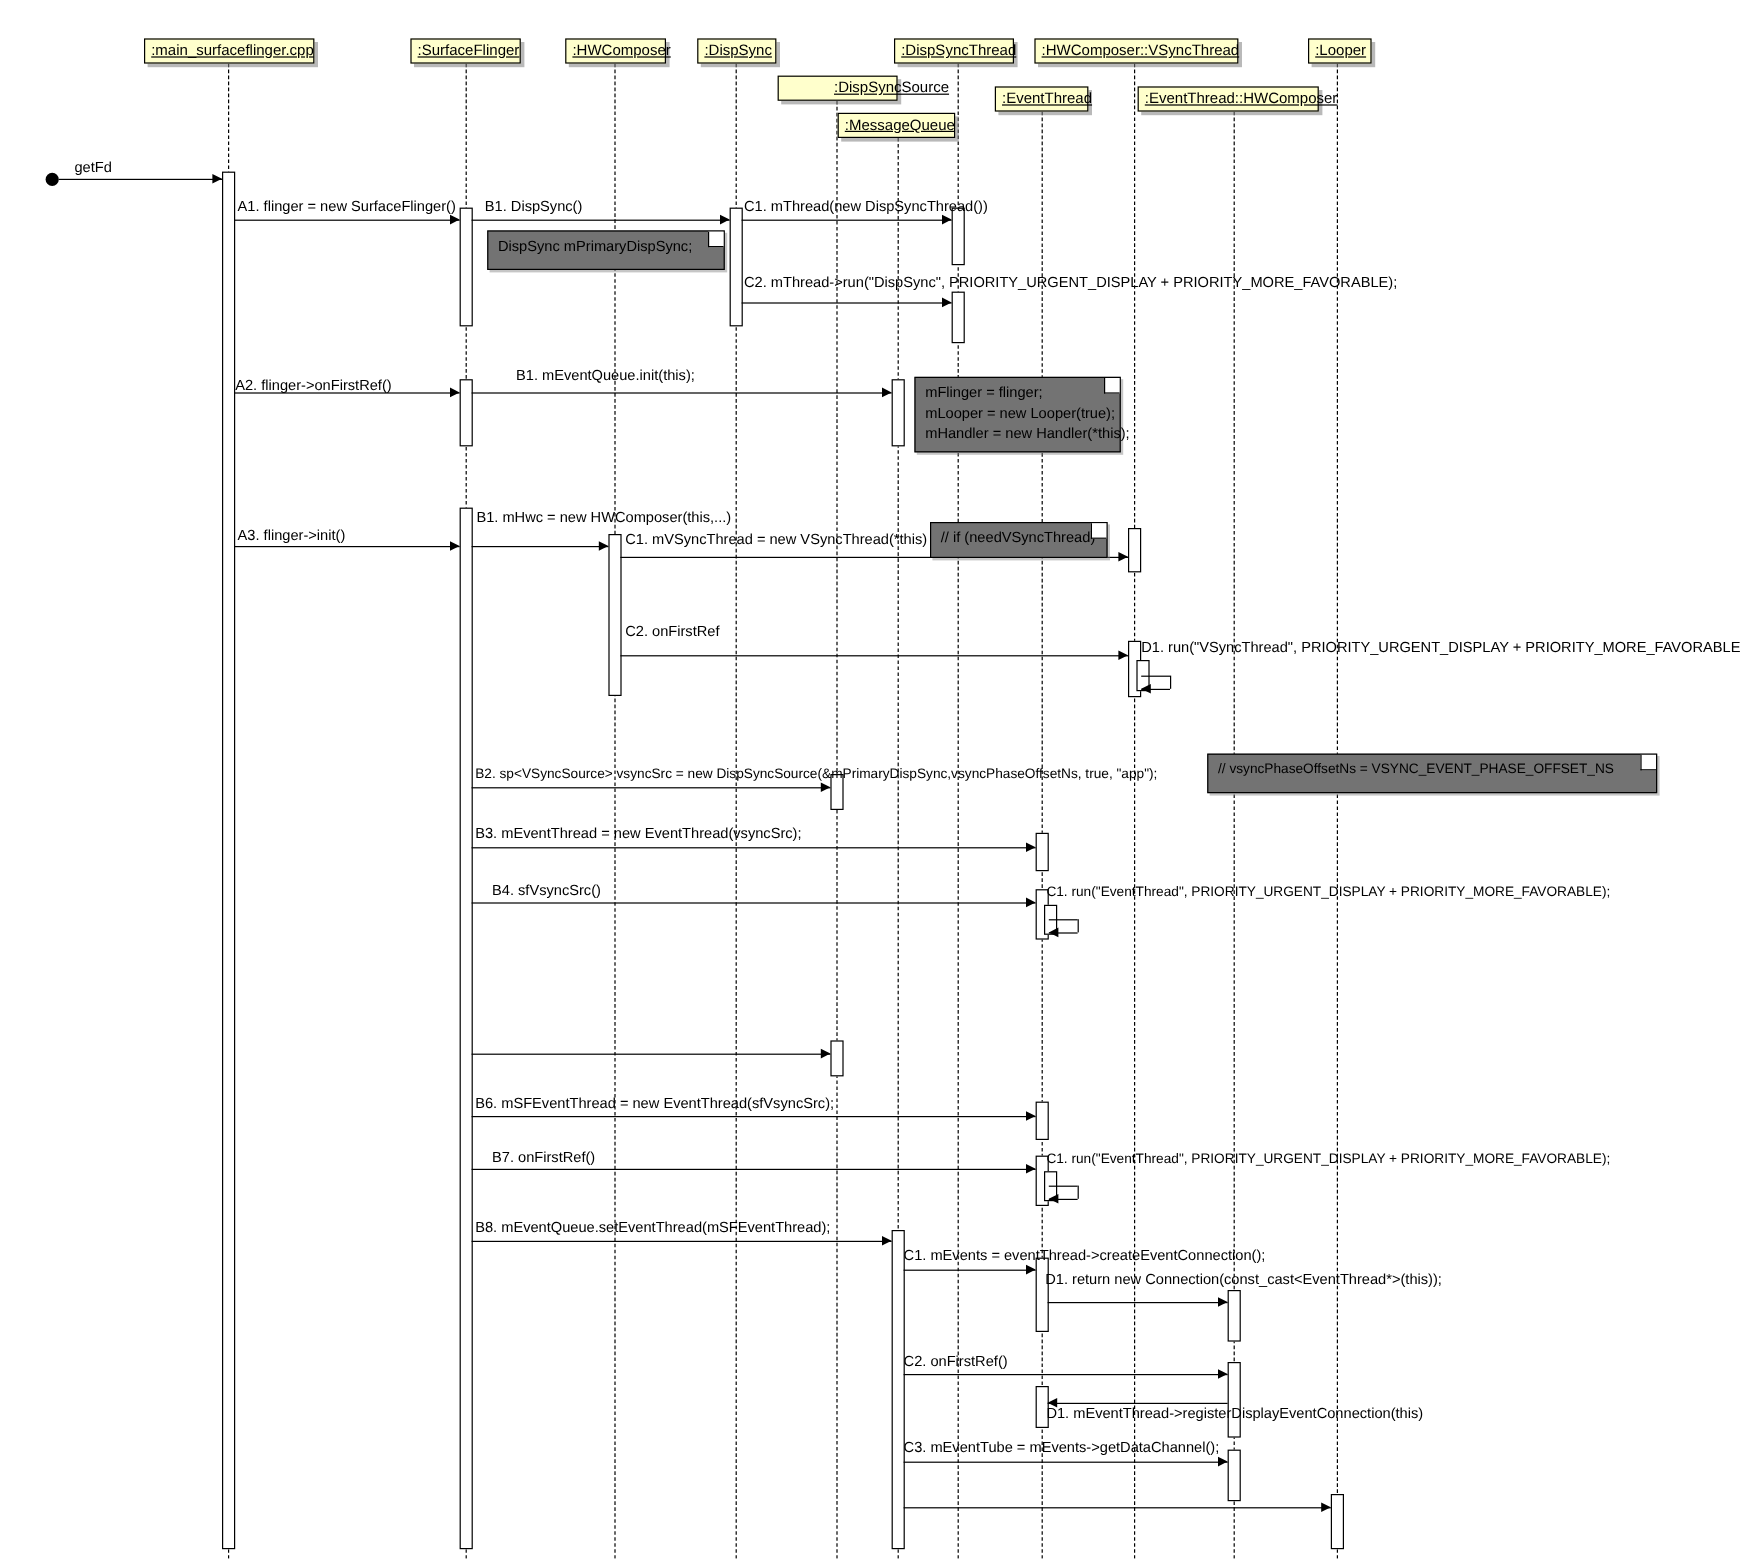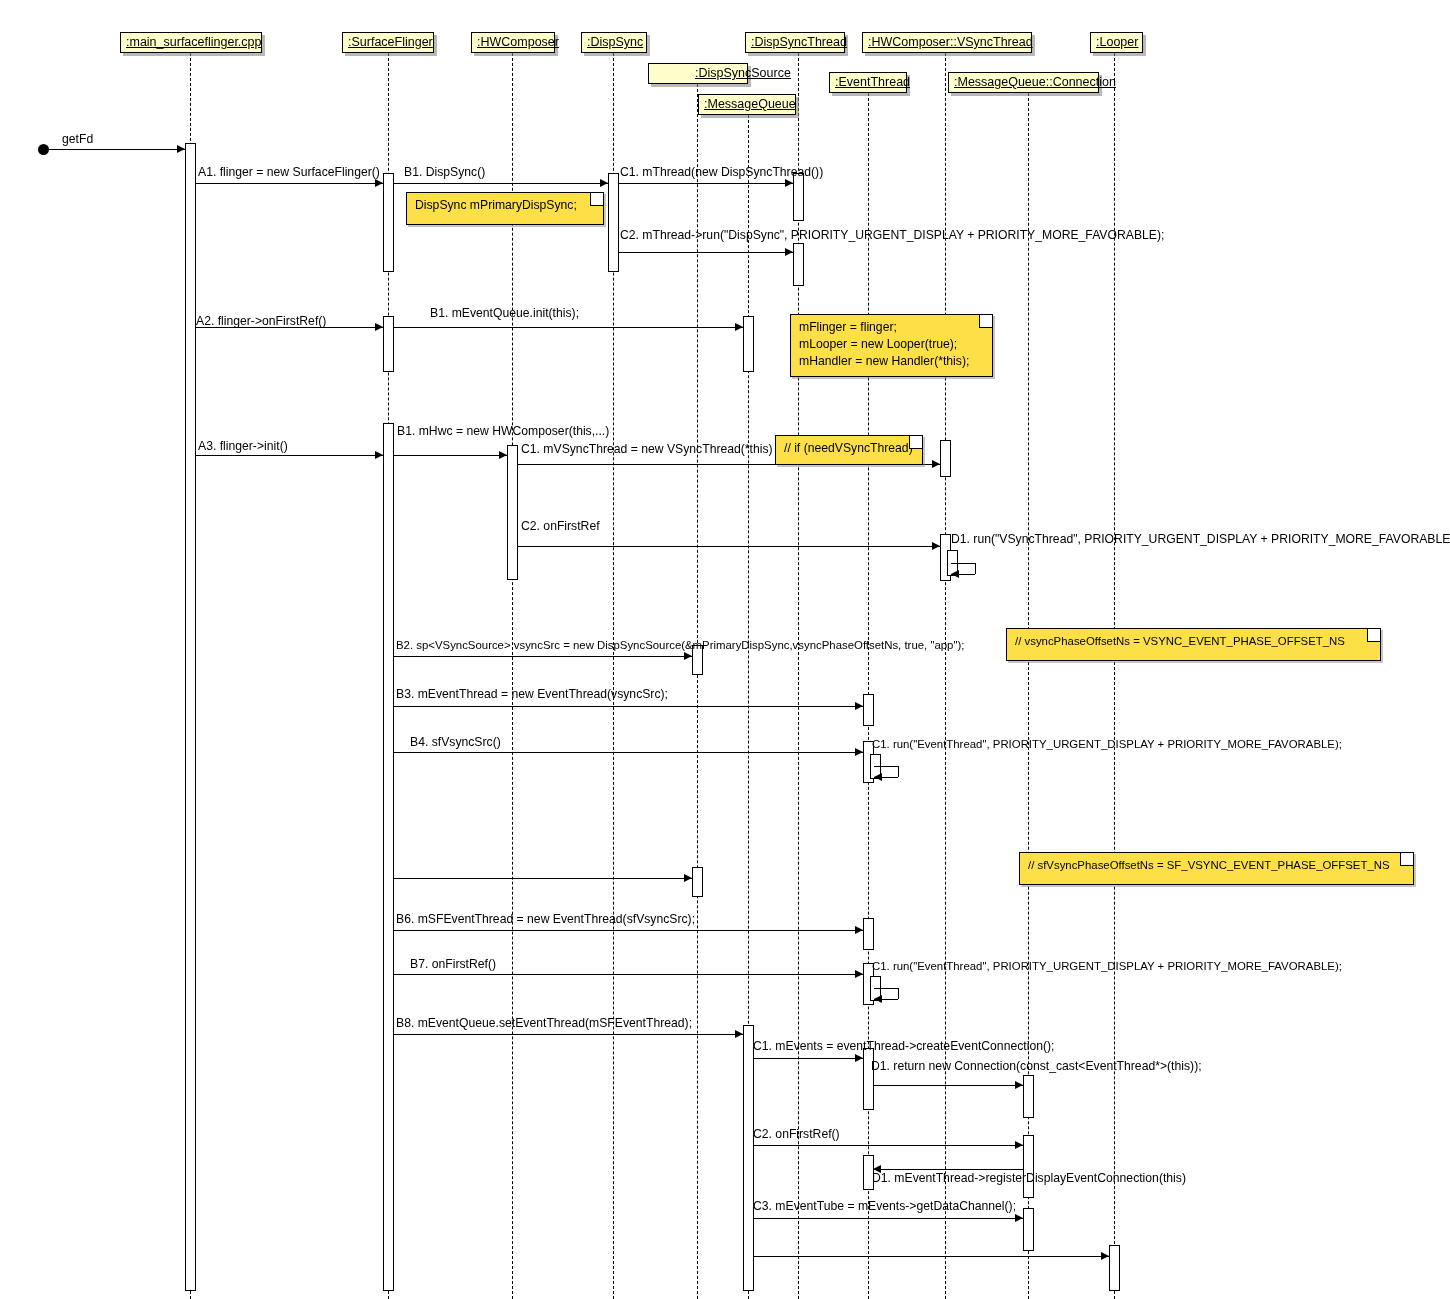--- a/index.html
+++ b/index.html
@@ -59,21 +59,21 @@
     font-size:12.2px;
     line-height:13px;
     white-space:nowrap;
     color:#000;
   }
   .msg-label.small{ font-size:11.4px; }
 
   
   .note{
     position:absolute;
-    background:#fde047;
+    background:#737373;
     border:1px solid #000;
     font-size:12.2px;
     line-height:17px;
     padding:4px 8px 4px 8px;
     white-space:pre;
     box-sizing:border-box;
     box-shadow:2px 2px 0 0 rgba(128,128,128,.45);
   }
   .note .fold{
     position:absolute;
@@ -138,21 +138,21 @@
     <div class="activation" style="left: 1109px; top: 1245px; height: 46px;"></div>
     <div class="obj-box" style="left: 120px; top: 32px; width: 142px;"><span>:main_surfaceflinger.cpp</span></div>
     <div class="obj-box" style="left: 342px; top: 32px; width: 92px;"><span>:SurfaceFlinger</span></div>
     <div class="obj-box" style="left: 471px; top: 32px; width: 84px;"><span>:HWComposer</span></div>
     <div class="obj-box" style="left: 581px; top: 32px; width: 66px;"><span>:DispSync</span></div>
     <div class="obj-box" style="left: 648px; top: 63px; width: 100px; padding-left: 46px;"><span>:DispSyncSource</span></div>
     <div class="obj-box" style="left: 698px; top: 94px; width: 98px;"><span>:MessageQueue</span></div>
     <div class="obj-box" style="left: 745px; top: 32px; width: 100px;"><span>:DispSyncThread</span></div>
     <div class="obj-box" style="left: 829px; top: 72px; width: 78px;"><span>:EventThread</span></div>
     <div class="obj-box" style="left: 862px; top: 32px; width: 170px;"><span>:HWComposer::VSyncThread</span></div>
-    <div class="obj-box" style="left: 948px; top: 72px; width: 151px;"><span>:MessageQueue::Connection</span></div>
+    <div class="obj-box" style="left: 948px; top: 72px; width: 151px;"><span>:EventThread::HWComposer</span></div>
     <div class="obj-box" style="left: 1090px; top: 32px; width: 53px;"><span>:Looper</span></div>
     <div class="start-dot" style="left: 38px; top: 144px;"></div>
     <div class="msg" style="left: 49px; top: 149px; width: 136px;"></div>
     <div class="arrowhead" style="left: 177px; top: 145px;"></div>
     <div class="msg-label" style="left: 62px; top: 133px;">getFd</div>
     <div class="msg" style="left: 195px; top: 183px; width: 188px;"></div>
     <div class="arrowhead" style="left: 375px; top: 179px;"></div>
     <div class="msg-label" style="left: 198px; top: 166px;">A1. flinger = new SurfaceFlinger()</div>
     <div class="msg" style="left: 393px; top: 183px; width: 215px;"></div>
     <div class="arrowhead" style="left: 600px; top: 179px;"></div>
@@ -227,19 +227,18 @@
     <div class="msg-label" style="left: 753px; top: 1128px;">C2. onFirstRef()</div>
     <div class="msg" style="left: 873px; top: 1169px; width: 150px;"></div>
     <div class="arrowhead left" style="left: 873px; top: 1165px;"></div>
     <div class="msg-label" style="left: 872px; top: 1148px; margin-top: 24px;">D1. mEventThread-&gt;registerDisplayEventConnection(this)</div>
     <div class="msg" style="left: 753px; top: 1218px; width: 270px;"></div>
     <div class="arrowhead" style="left: 1015px; top: 1214px;"></div>
     <div class="msg-label" style="left: 753px; top: 1200px;">C3. mEventTube = mEvents-&gt;getDataChannel();</div>
     <div class="msg" style="left: 753px; top: 1256px; width: 356px;"></div>
     <div class="arrowhead" style="left: 1101px; top: 1252px;"></div>
     <div class="note" style="left: 406px; top: 192px; width: 198px; height: 33px;"><div>DispSync mPrimaryDispSync;</div><div class="fold"></div></div>
-    <div class="note" style="left: 762px; top: 314px; width: 203px; height: 63px; margin-left: 28px;"><div>mFlinger = flinger;
+    <div class="note" style="left: 762px; top: 314px; width: 172px; height: 63px;"><div>mFlinger = flinger;
 mLooper = new Looper(true);
 mHandler = new Handler(*this);</div><div class="fold"></div></div>
     <div class="note" style="left: 775px; top: 435px; width: 148px; height: 30px;"><div>// if (needVSyncThread)</div><div class="fold"></div></div>
     <div class="note small" style="left: 1006px; top: 628px; width: 375px; height: 33px;"><div>// vsyncPhaseOffsetNs = VSYNC_EVENT_PHASE_OFFSET_NS</div><div class="fold"></div></div>
-    <div class="note small" style="left: 1019px; top: 852px; width: 395px; height: 33px;"><div>// sfVsyncPhaseOffsetNs = SF_VSYNC_EVENT_PHASE_OFFSET_NS</div><div class="fold"></div></div>
   </div>
 
 </body></html>

